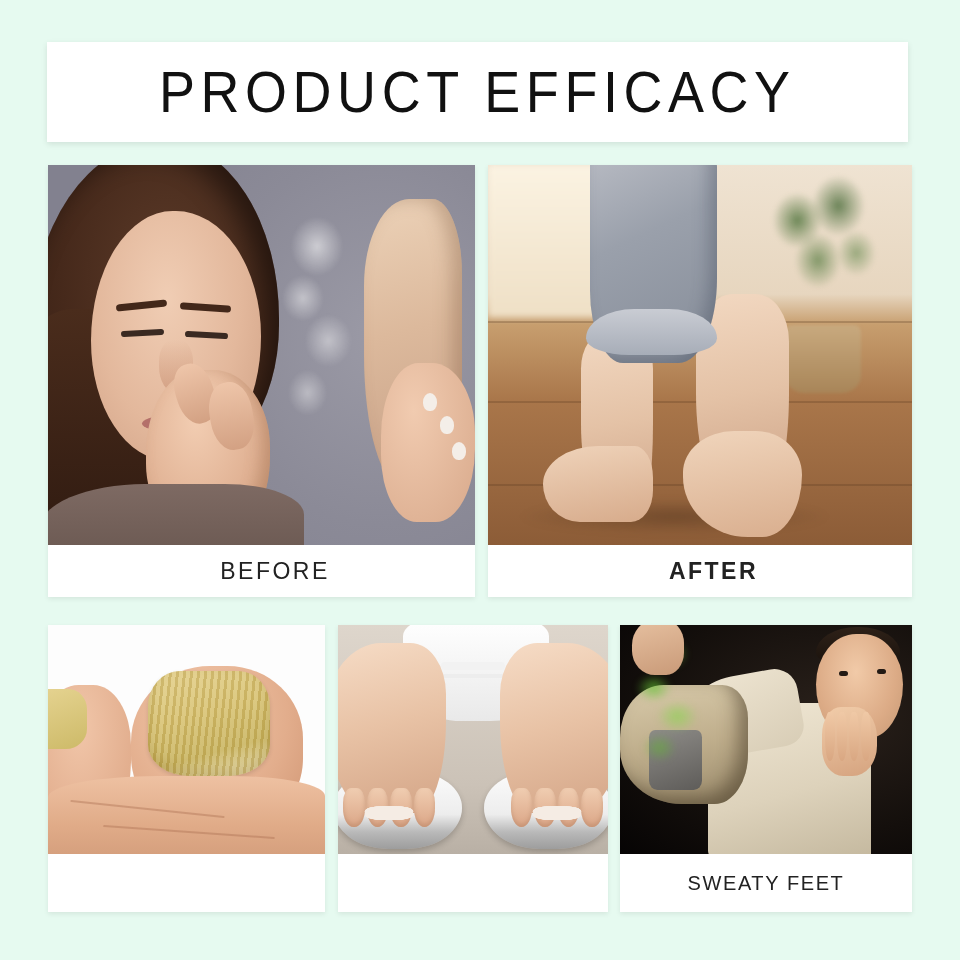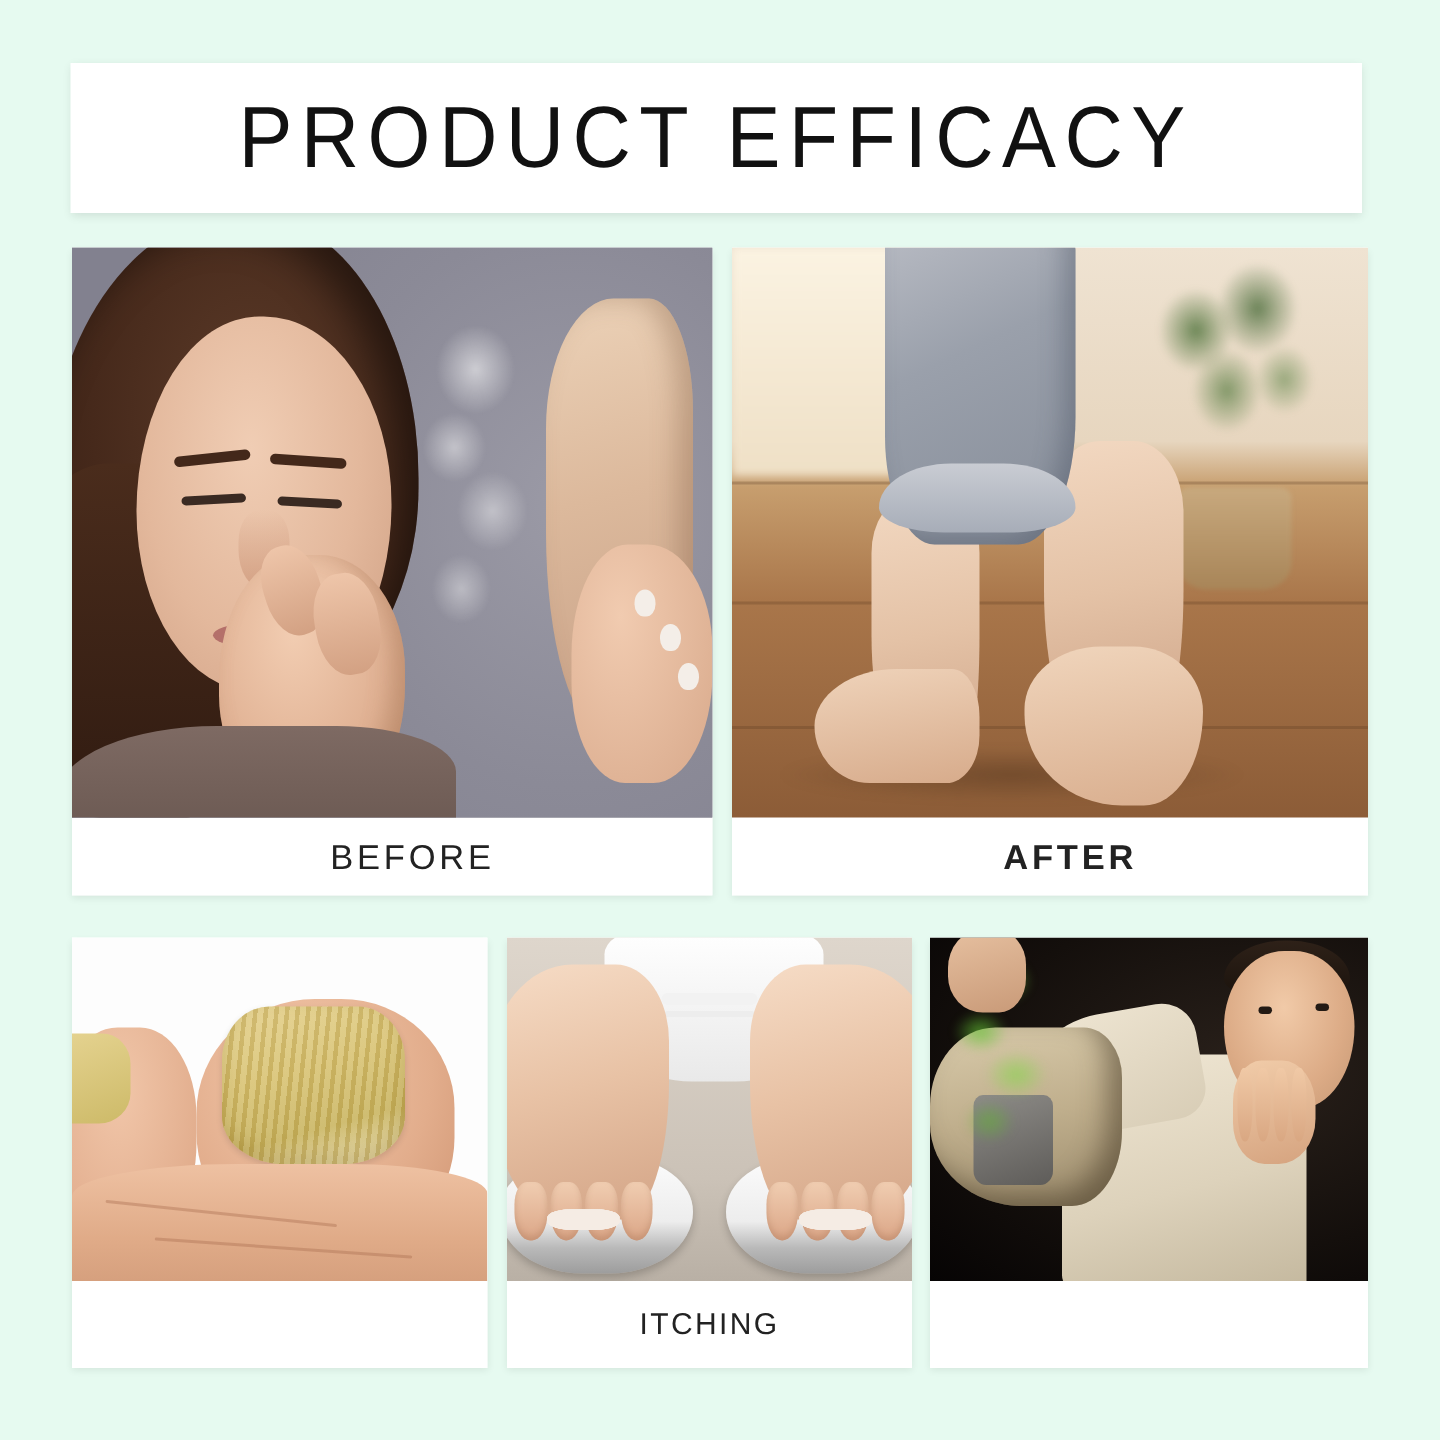--- a/index.html
+++ b/index.html
@@ -458,23 +458,20 @@
       <div class="it-toe"></div>
       <div class="it-toe"></div>
     </div>
     <div class="it-toes r">
       <div class="it-toe"></div>
       <div class="it-toe"></div>
       <div class="it-toe"></div>
       <div class="it-toe"></div>
     </div>
   </div>
-  <div class="caption small">
-    <span>ITCHING</span>
-  </div>
 </div>
 
 <div class="card card-sweaty">
   <div class="photo scene-sweaty">
     <div class="sw-body"></div>
     <div class="sw-arm"></div>
     <div class="sw-shoe"></div>
     <div class="sw-sock"></div>
     <div class="sw-fume"></div>
     <div class="sw-armhand"></div>
@@ -482,13 +479,16 @@
     <div class="sw-head"></div>
     <div class="sw-eye" style="right:22%; top:20%;"></div>
     <div class="sw-eye" style="right:9%;  top:19%;"></div>
     <div class="sw-hand2">
       <i style="left:6%;"></i>
       <i style="left:28%;"></i>
       <i style="left:50%;"></i>
       <i style="left:72%;"></i>
     </div>
   </div>
+  <div class="caption small">
+    <span>SWEATY FEET</span>
+  </div>
 </div>
 
 </body></html>

